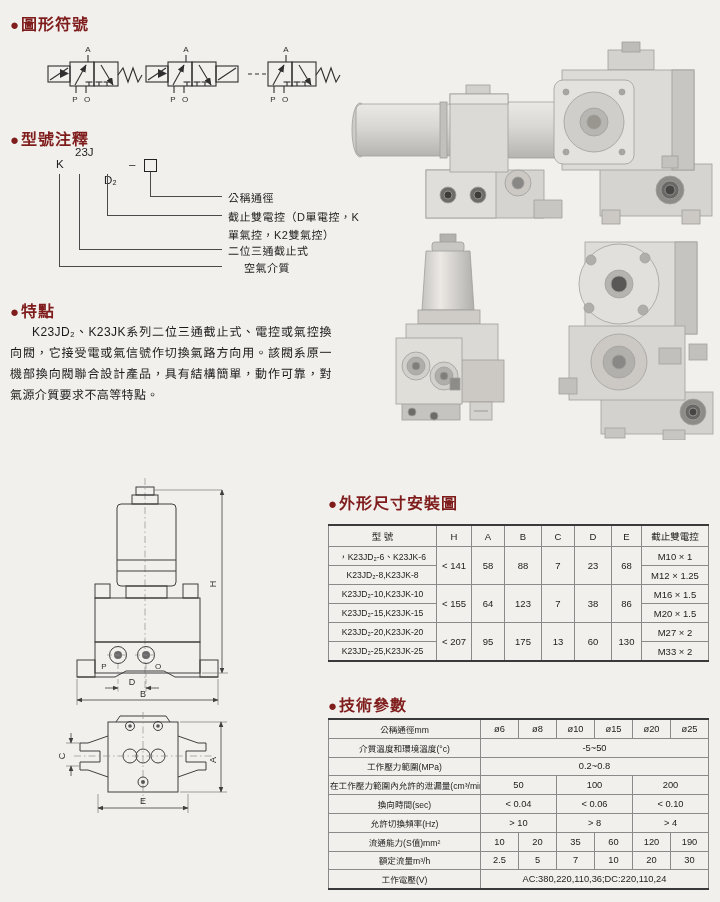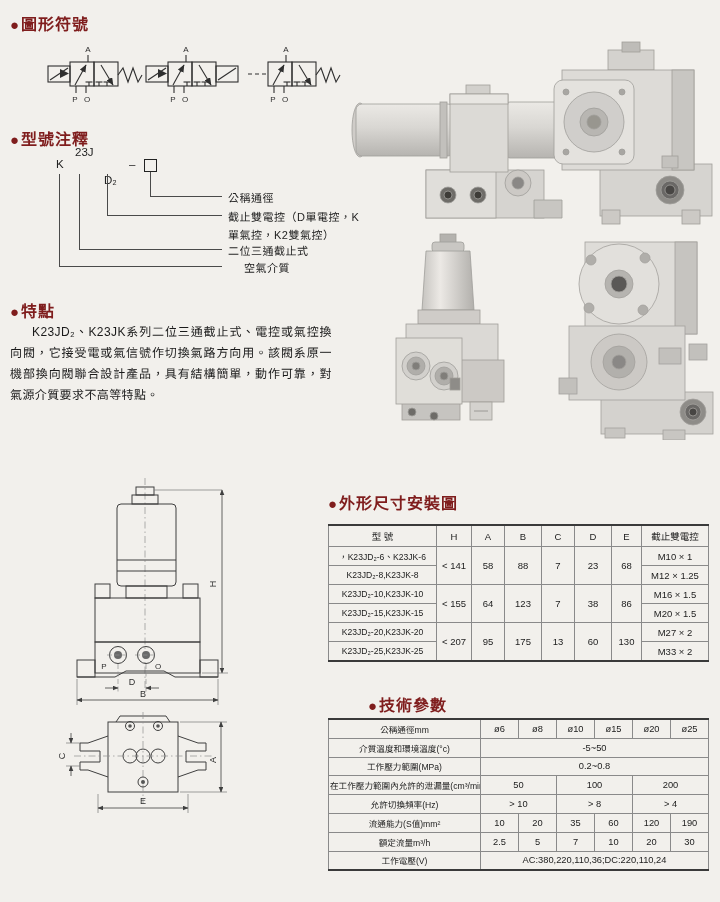--- a/index.html
+++ b/index.html
@@ -410,21 +410,21 @@
       <td class="num" rowspan="2">130</td>
       <td class="num">M27 × 2</td>
     </tr>
     <tr>
       <td>K23JD₂-25,K23JK-25</td>
       <td class="num">M33 × 2</td>
     </tr>
   </tbody>
     </table>
 
-  <div class="heading" style="left:328px;top:692px;margin-left:40px;">
+  <div class="heading" style="left:328px;top:692px;">
     <span class="blt">●</span><span>技術參數</span>
   </div>
 
   <table class="cat" id="tech-table" style="left:328px;top:718px;width:380px;">
     <colgroup>
       <col style="width:152px">
         <col style="width:38px">
         <col style="width:38px">
         <col style="width:38px">
       <col style="width:38px">
@@ -449,20 +449,26 @@
       <td>工作壓力範圍(MPa)</td>
       <td class="num" colspan="6">0.2~0.8</td>
     </tr>
     <tr>
       <td>在工作壓力範圍內允許的泄漏量(cm³/min)</td>
       <td class="num" colspan="2">50</td>
       <td class="num" colspan="2">100</td>
       <td class="num" colspan="2">200</td>
     </tr>
     <tr>
+      <td>換向時間(sec)</td>
+      <td class="num" colspan="2">&lt; 0.04</td>
+      <td class="num" colspan="2">&lt; 0.06</td>
+      <td class="num" colspan="2">&lt; 0.10</td>
+    </tr>
+    <tr>
       <td>允許切換頻率(Hz)</td>
       <td class="num" colspan="2">&gt; 10</td>
       <td class="num" colspan="2">&gt; 8</td>
       <td class="num" colspan="2">&gt; 4</td>
     </tr>
     <tr>
       <td>流通能力(S值)mm²</td>
       <td class="num">10</td>
       <td class="num">20</td>
       <td class="num">35</td>

